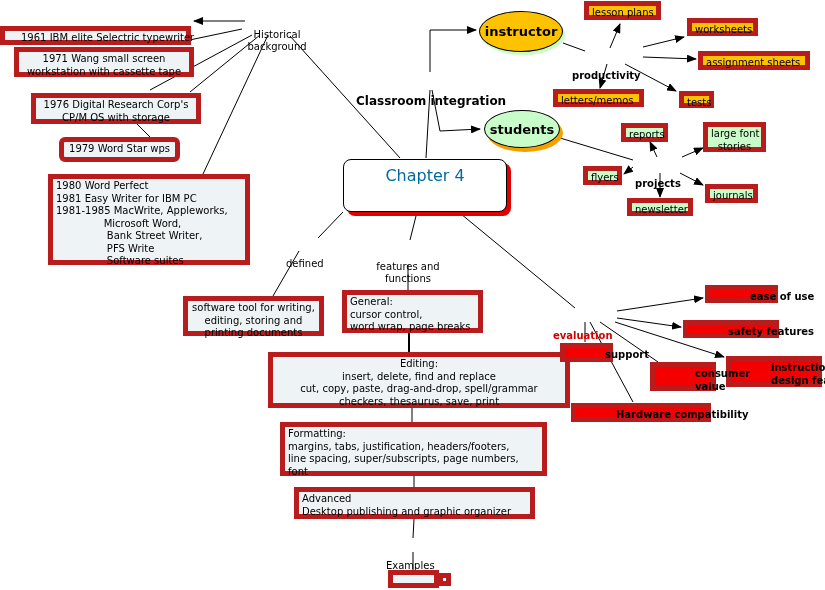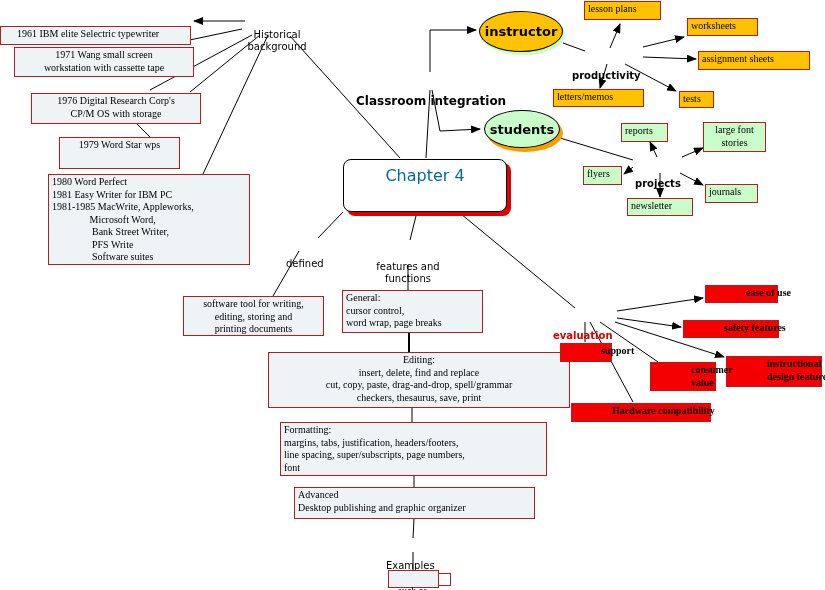--- a/index.html
+++ b/index.html
@@ -1,20 +1,20 @@
 <!DOCTYPE html>
 <html><head>
 <meta charset="utf-8">
 <style>
   html, body { margin:0; padding:0; background:#ffffff; }
   body { width:825px; height:590px; position:relative; overflow:hidden;
          font-family:"DejaVu Sans", sans-serif; font-size:10px; color:#000; }
   svg.links { position:absolute; left:0; top:0; width:825px; height:590px; }
-  .box { position:absolute; box-sizing:border-box; border:1px solid #b91c1c;
-         background:#eef3f5; line-height:12.5px; padding:1px 3px; white-space:pre;font-family:Liberation Serif, serif; }
+  .box { position:absolute; box-sizing:border-box; border:5px solid #b91c1c;
+         background:#eef3f5; line-height:12.5px; padding:1px 3px; white-space:pre; }
   .box.center { text-align:center; }
   .lbl { position:absolute; white-space:pre; line-height:12px; text-align:center;margin-top:20px; }
   .lbl.bold { font-weight:bold; }
   .yellow { background:#fec200; }
   .green  { background:#c8fcc8; }
   .red    { background:#f40000; font-weight:bold; color:#000;padding-left:40px; }
   .oval { position:absolute; border:1px solid #000; border-radius:50%;
           display:flex; align-items:center; justify-content:center;
           font-weight:bold; font-size:13px; box-sizing:border-box; }
   .center-node { position:absolute; left:343px; top:159px; width:164px; height:53px;
@@ -81,21 +81,21 @@
   </g>
 </svg>
 
 <div class="lbl" style="left:243px;top:9px;width:68px;">Historical
 background</div>
 <div class="box" style="left:0px;top:12px;width:191px;height:19px;padding-left:16px;margin-top:14px;">1961 IBM elite Selectric typewriter</div>
 <div class="box center" style="left:14px;top:47px;width:180px;height:30px;">1971 Wang small screen
 workstation with cassette tape</div>
 <div class="box center" style="left:31px;top:93px;width:170px;height:31px;">1976 Digital Research Corp's
 CP/M OS with storage</div>
-<div class="box center" style="left:59px;top:137px;width:121px;height:32px;">1979 Word Star wps</div>
+<div class="box center" style="left:59px;top:137px;width:121px;height:25px;border-radius:6px;">1979 Word Star wps</div>
 <div class="box" style="left:48px;top:174px;width:202px;height:91px;">1980 Word Perfect
 1981 Easy Writer for IBM PC
 1981-1985 MacWrite, Appleworks,
                Microsoft Word,
                 Bank Street Writer,
                 PFS Write
                 Software suites</div>
 
 <div class="lbl bold" style="left:356px;top:75px;font-size:12px;">Classroom integration</div>
 <div class="oval yellow" style="left:479px;top:11px;width:84px;height:41px;box-shadow:2px 3px 0 #c8fcc8;">instructor</div>

